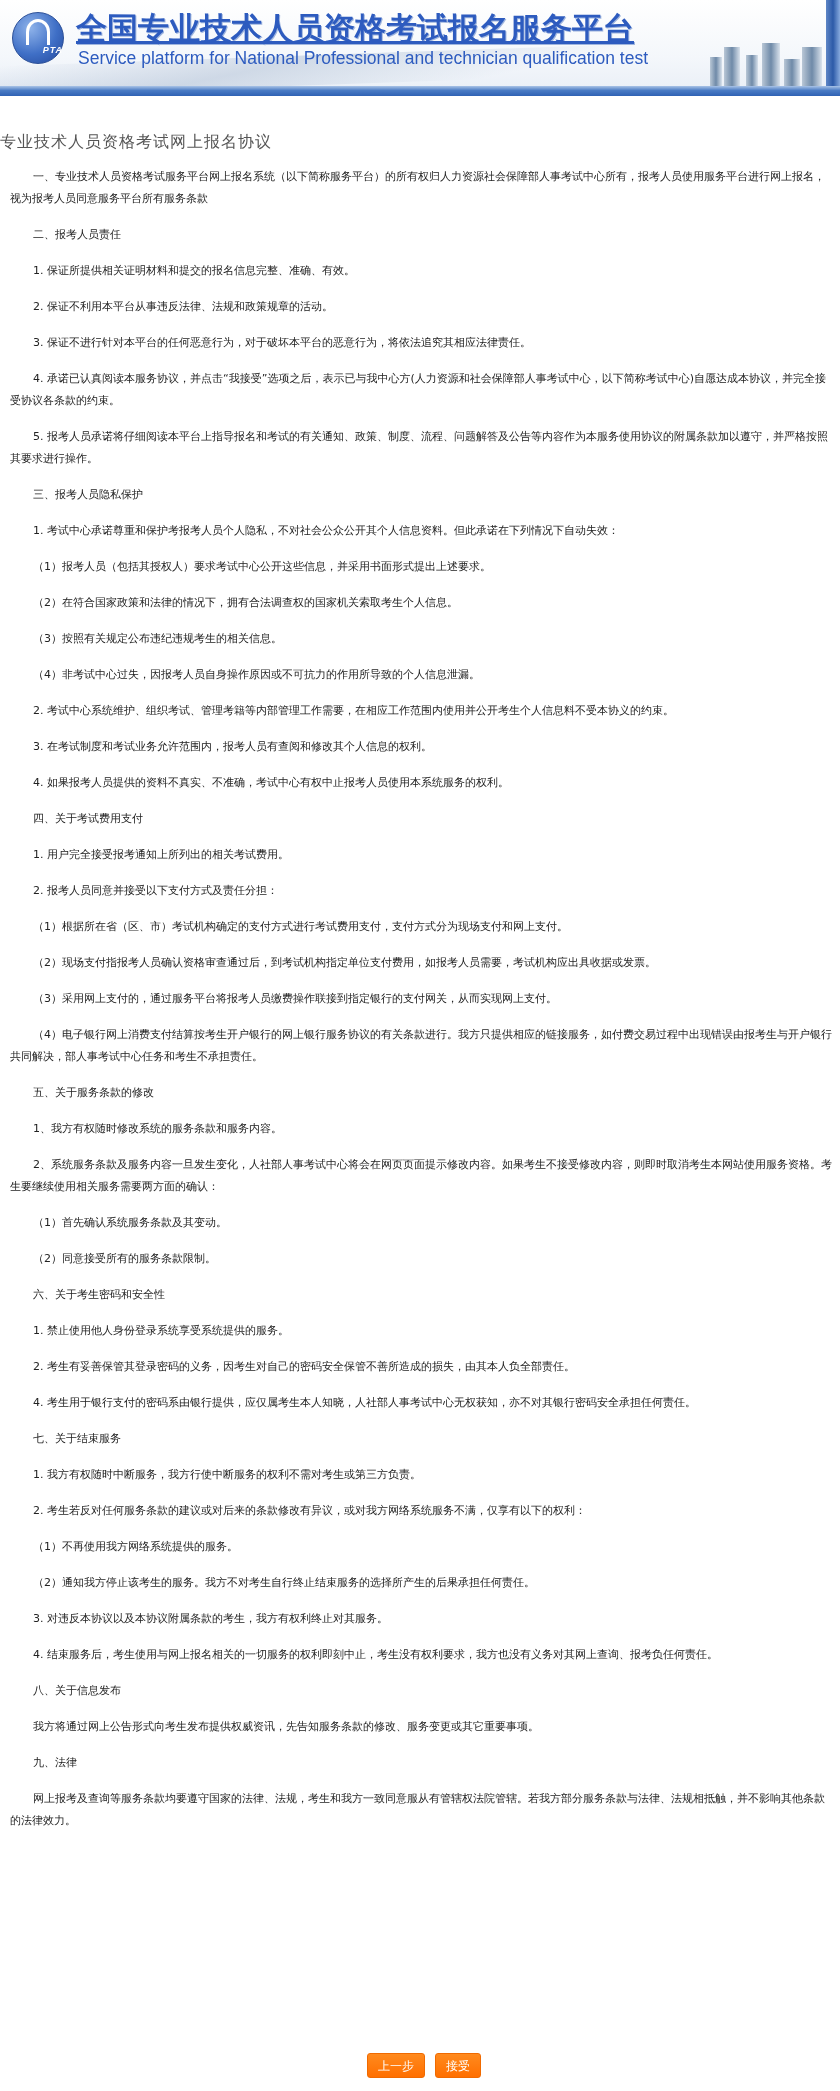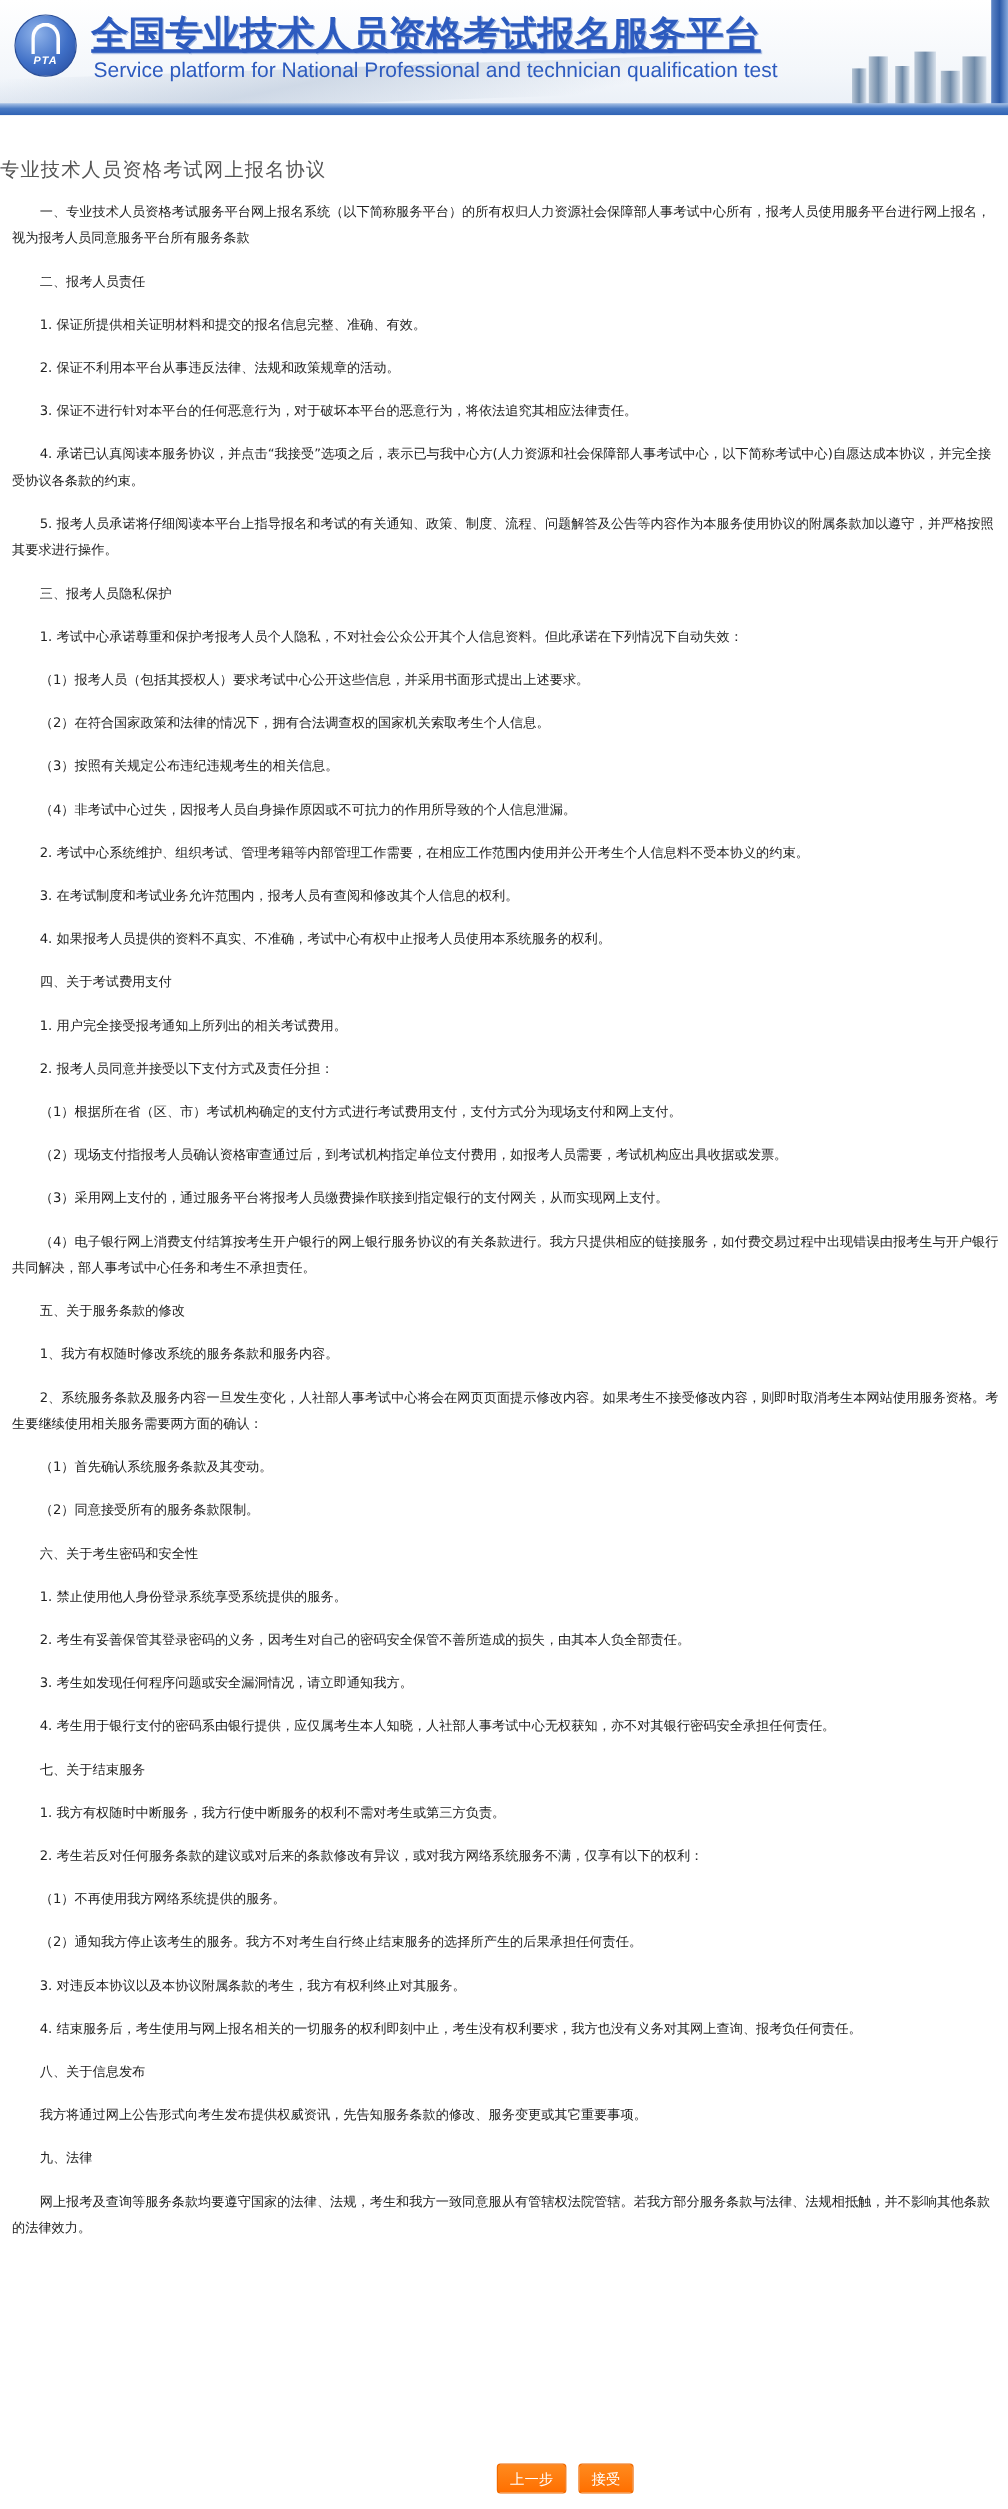--- a/index.html
+++ b/index.html
@@ -2,34 +2,34 @@
 <html><head>
 <meta charset="utf-8">
 <style>
   html, body { margin: 0; padding: 0; background: #ffffff; }
   body { width: 840px; height: 2091px; position: relative; overflow: hidden; font-family: "DejaVu Sans", sans-serif; color: #222; }
   .header { position: absolute; left: 0; top: 0; width: 840px; height: 96px; background: linear-gradient(180deg, #ffffff 0%, #f4f7fb 60%, #e8eef6 100%); overflow: hidden; }
   .header .swoosh { position: absolute; left: 0; top: 55px; width: 640px; height: 30px; background: linear-gradient(170deg, rgba(180,195,215,0) 0%, rgba(180,195,215,0.55) 40%, rgba(255,255,255,0) 80%); transform: skewY(-2deg); }
   .header .band { position: absolute; left: 0; top: 86px; width: 840px; height: 10px; background: linear-gradient(180deg, #a9c3e6 0%, #4a7bc4 45%, #2f62b4 100%); }
   .logo { position: absolute; left: 12px; top: 12px; width: 50px; height: 50px; border-radius: 50%; background: radial-gradient(circle at 35% 30%, #8fb3ea 0%, #3f6fc6 55%, #23479a 100%); border: 1px solid #2b4f98; }
   .logo .arch { position: absolute; left: 13px; top: 6px; width: 24px; height: 26px; border: 3px solid #ffffff; border-bottom: none; border-radius: 50% 50% 0 0; box-sizing: border-box; }
-  .logo .ptext { position: absolute; left: 0; width: 50px; top: 32px; text-align: center; color: #fff; font: italic bold 9px "Liberation Sans", sans-serif; letter-spacing: 1px; }
+  .logo .ptext { position: absolute; left: 0; width: 50px; top: 32px; text-align: right; color: #fff; font: italic bold 9px "Liberation Sans", sans-serif; letter-spacing: 1px; }
   .brand-cn { position: absolute; left: 76px; top: 8px; font-family: "Liberation Sans", "DejaVu Sans", sans-serif; font-weight: bold; font-size: 31px; color: #2d5bbf; letter-spacing: 0px; text-shadow: 1px 1px 0 #9fb5de; white-space: nowrap; text-decoration: underline; }
   .brand-en { position: absolute; left: 78px; top: 48px; font-family: "Liberation Sans", sans-serif; font-size: 17.5px; color: #2d5bbf; white-space: nowrap; }
   .skyline { position: absolute; right: 0; top: 35px; width: 140px; height: 52px; }
   .skyline div { position: absolute; bottom: 0; background: linear-gradient(90deg, #b9c7d6, #6f8aa8, #d9e2ec); }
   .skyline .tower { right: 0; width: 14px; height: 88px; bottom: 0; background: linear-gradient(90deg, #5e86c6, #2c5aa8, #86a9dd); }
 
   .title { position: absolute; left: 0; top: 132px; width: 840px; text-align: left; font-family: "Liberation Serif", "DejaVu Serif", serif; font-size: 16px; color: #555; letter-spacing: 1px; }
 
   .content { position: absolute; left: 10px; top: 166px; width: 825px; font-family: "DejaVu Sans", sans-serif; font-size: 11px; color: #222; }
   .content p { margin: 0 0 14px 0; line-height: 22px; text-indent: 2.1em; }
 
   .buttons { position: absolute; top: 2053px; left: 0; width: 840px; height: 26px; }
-  .btn { position: absolute; height: 25px; border-radius: 3px; background: linear-gradient(180deg, #ff8a1e 0%, #ff6f00 100%); color: #fff; font-family: "DejaVu Sans", sans-serif; font-size: 12px; line-height: 25px; text-align: center; border: 1px solid #f06a00; box-sizing: border-box; cursor: pointer; margin-left: 47px; }
+  .btn { position: absolute; height: 25px; border-radius: 3px; background: linear-gradient(180deg, #ff8a1e 0%, #ff6f00 100%); color: #fff; font-family: "DejaVu Sans", sans-serif; font-size: 12px; line-height: 25px; text-align: center; border: 1px solid #f06a00; box-sizing: border-box; cursor: pointer; }
   .btn-prev { left: 367px; width: 58px; }
   .btn-accept { left: 435px; width: 46px; }
 </style>
 </head>
 <body>
 
 <div class="header">
   <div class="swoosh"></div>
   <div class="logo">
     <div class="arch"></div>
@@ -76,21 +76,20 @@
     <p>（3）采用网上支付的，通过服务平台将报考人员缴费操作联接到指定银行的支付网关，从而实现网上支付。</p>
     <p>（4）电子银行网上消费支付结算按考生开户银行的网上银行服务协议的有关条款进行。我方只提供相应的链接服务，如付费交易过程中出现错误由报考生与开户银行共同解决，部人事考试中心任务和考生不承担责任。</p>
     <p>五、关于服务条款的修改</p>
     <p>1、我方有权随时修改系统的服务条款和服务内容。</p>
     <p>2、系统服务条款及服务内容一旦发生变化，人社部人事考试中心将会在网页页面提示修改内容。如果考生不接受修改内容，则即时取消考生本网站使用服务资格。考生要继续使用相关服务需要两方面的确认：</p>
     <p>（1）首先确认系统服务条款及其变动。</p>
     <p>（2）同意接受所有的服务条款限制。</p>
     <p>六、关于考生密码和安全性</p>
     <p>1. 禁止使用他人身份登录系统享受系统提供的服务。</p>
     <p>2. 考生有妥善保管其登录密码的义务，因考生对自己的密码安全保管不善所造成的损失，由其本人负全部责任。</p>
-    <p>3. 考生如发现任何程序问题或安全漏洞情况，请立即通知我方。</p>
     <p>4. 考生用于银行支付的密码系由银行提供，应仅属考生本人知晓，人社部人事考试中心无权获知，亦不对其银行密码安全承担任何责任。</p>
     <p>七、关于结束服务</p>
     <p>1. 我方有权随时中断服务，我方行使中断服务的权利不需对考生或第三方负责。</p>
     <p>2. 考生若反对任何服务条款的建议或对后来的条款修改有异议，或对我方网络系统服务不满，仅享有以下的权利：</p>
     <p>（1）不再使用我方网络系统提供的服务。</p>
     <p>（2）通知我方停止该考生的服务。我方不对考生自行终止结束服务的选择所产生的后果承担任何责任。</p>
     <p>3. 对违反本协议以及本协议附属条款的考生，我方有权利终止对其服务。</p>
     <p>4. 结束服务后，考生使用与网上报名相关的一切服务的权利即刻中止，考生没有权利要求，我方也没有义务对其网上查询、报考负任何责任。</p>
     <p>八、关于信息发布</p>
     <p>我方将通过网上公告形式向考生发布提供权威资讯，先告知服务条款的修改、服务变更或其它重要事项。</p>

